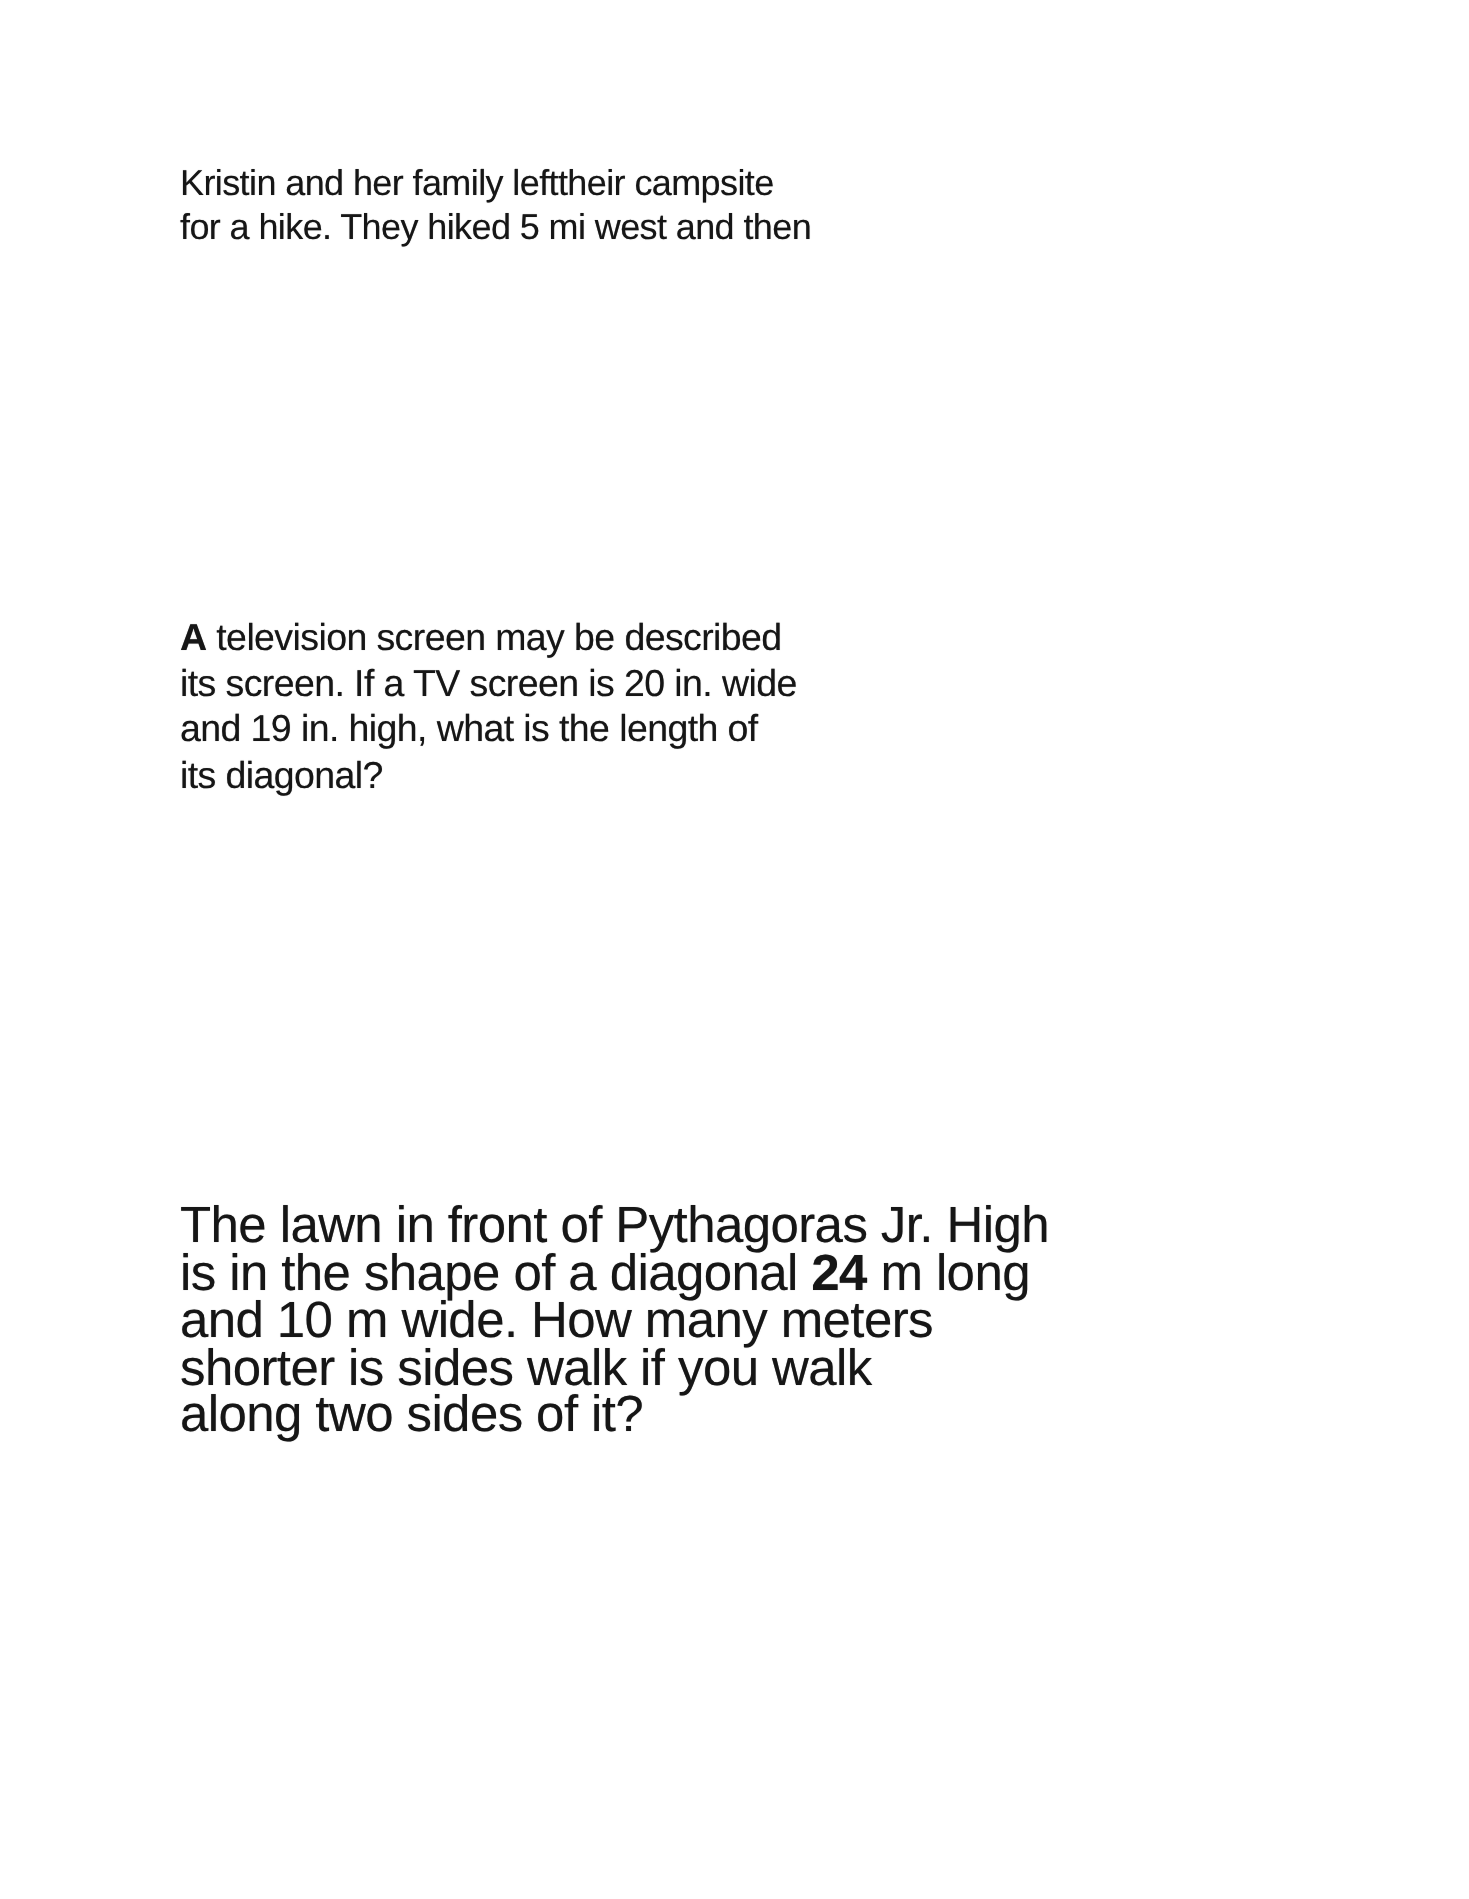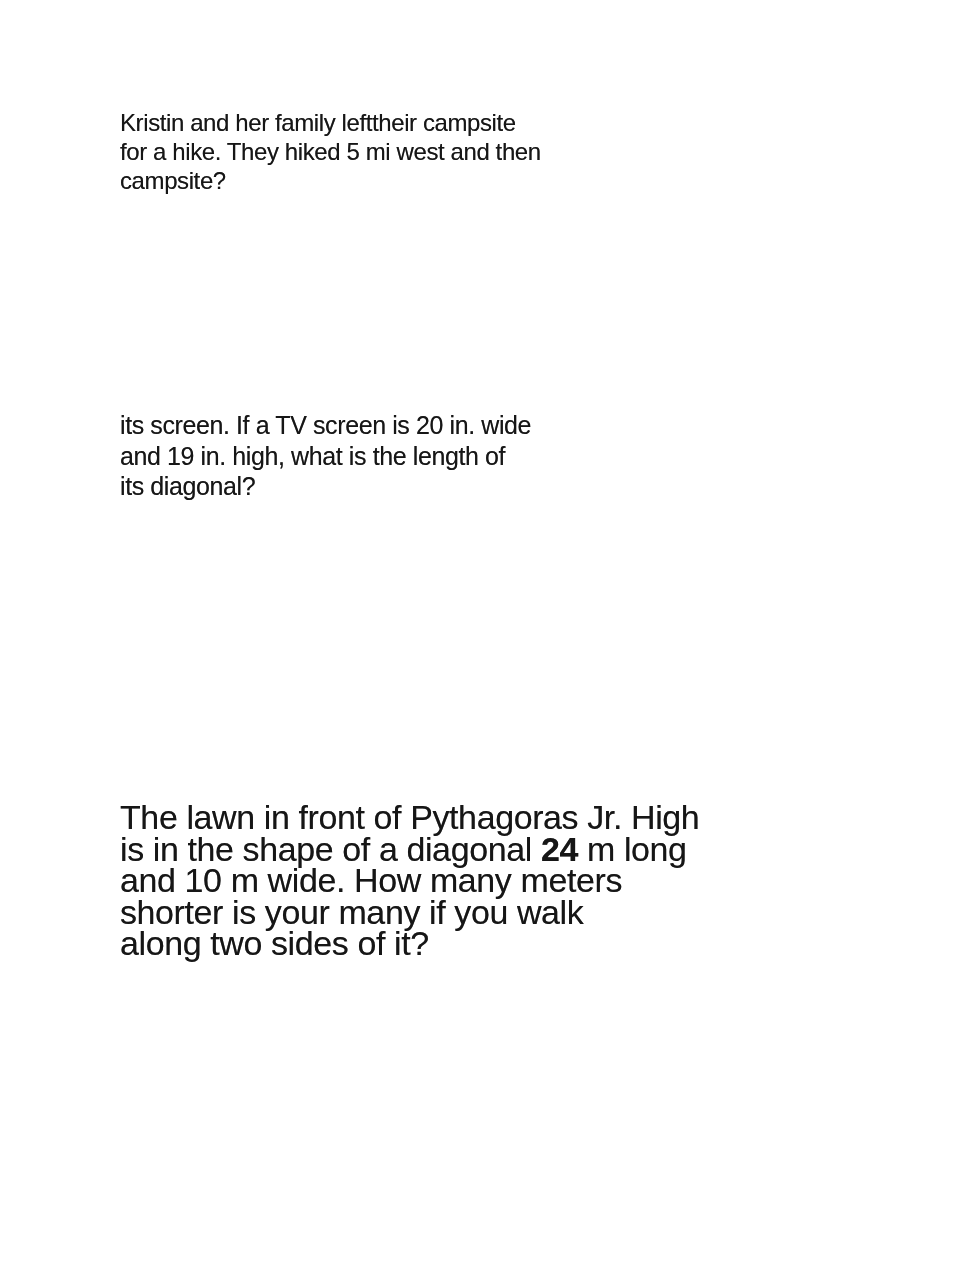--- a/index.html
+++ b/index.html
@@ -51,30 +51,30 @@
   }
 </style>
 </head>
 <body>
 
 <div class="page">
 
   <section class="problem" id="problem-1">
     <p class="line"><span>Kristin and her family lefttheir campsite</span></p>
     <p class="line"><span>for a hike. They hiked 5 mi west and then</span></p>
-    <p class="line"><span>campsite?</span></p>
   </section>
 
   <section class="problem" id="problem-2">
+    <p class="line"><span class="b">A</span><span> television screen may be described</span></p>
     <p class="line"><span>its screen. If a TV screen is 20 in. wide</span></p>
     <p class="line"><span>and 19 in. high, what is the length of</span></p>
     <p class="line"><span>its diagonal?</span></p>
   </section>
 
   <section class="problem" id="problem-3">
     <p class="line"><span>The lawn in front of Pythagoras Jr. High</span></p>
     <p class="line"><span>is in the shape of a diagonal </span><span class="b">24</span><span> m long</span></p>
     <p class="line"><span>and 10 m wide. How many meters</span></p>
-    <p class="line"><span>shorter is your many if you walk</span></p>
+    <p class="line"><span>shorter is sides walk if you walk</span></p>
     <p class="line"><span>along two sides of it?</span></p>
   </section>
 
 </div>
 
 </body></html>

